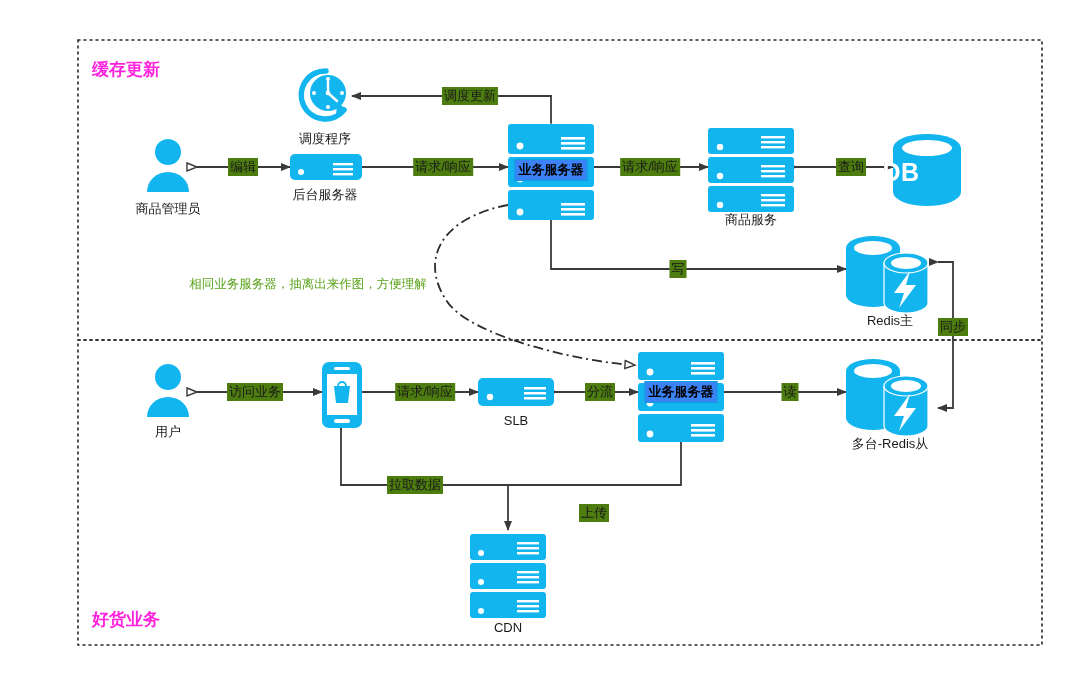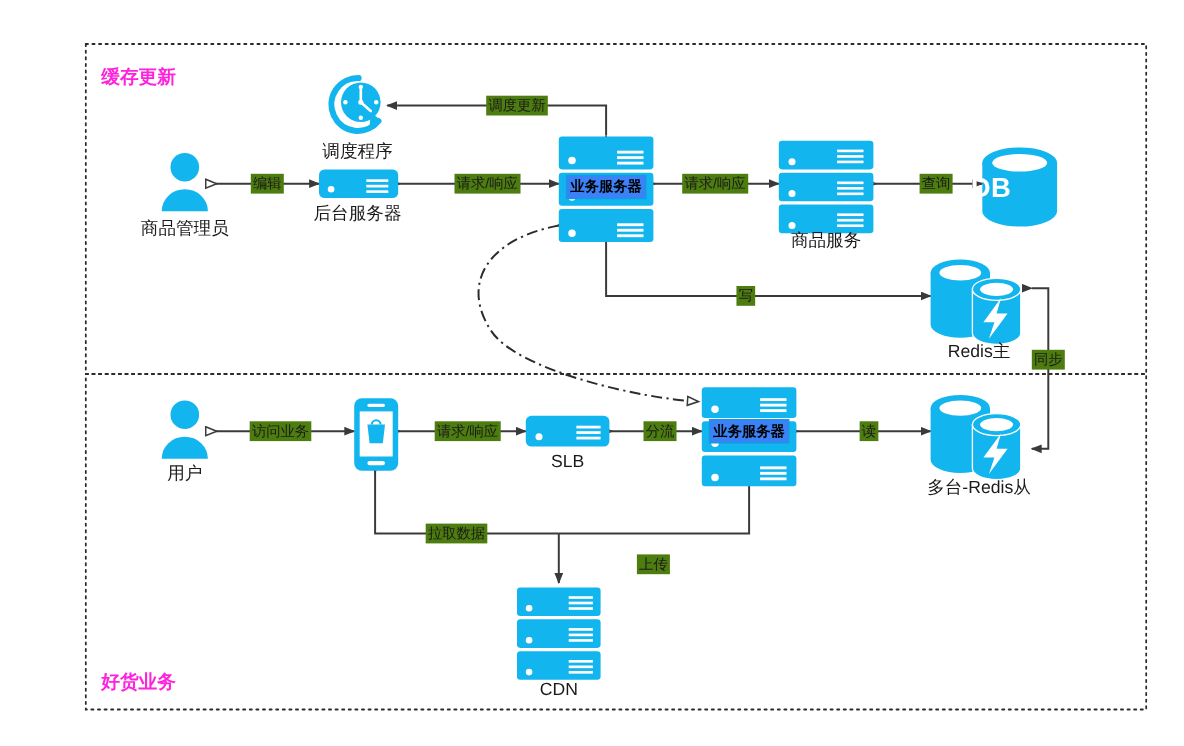--- a/index.html
+++ b/index.html
@@ -1,19 +1,19 @@
 <!DOCTYPE html>
 <html><head>
 <meta charset="utf-8">
 <style>
   html,body{margin:0;padding:0;background:#ffffff;}
   body{width:1076px;height:678px;font-family:"Liberation Sans","DejaVu Sans",sans-serif;}
   #stage{position:relative;width:1076px;height:678px;overflow:hidden;background:#fff;}
   #svgroot{position:absolute;left:0;top:0;width:1076px;height:678px;}
-  .lbl{position:absolute;font-size:16px;color:#1a1a1a;white-space:nowrap;
+  .lbl{position:absolute;font-size:13px;color:#1a1a1a;white-space:nowrap;
        transform:translate(-50%,-50%);text-align:center;line-height:1.15;}
   .edge-lbl{position:absolute;font-size:13px;color:#1a1a1a;white-space:nowrap;
        transform:translate(-50%,-50%);background:#4d7c0f;padding:0 2px;}
   .zone-title{position:absolute;font-size:17px;font-weight:bold;color:#ff22dd;white-space:nowrap;}
   .note{position:absolute;font-size:12.5px;color:#5aa31a;white-space:nowrap;transform:translate(-50%,-50%);}
   .srv-title{position:absolute;font-size:13px;font-weight:bold;color:#000;
        white-space:nowrap;transform:translate(-50%,-50%);
        background:#3b82f6;border:1px solid #0aa0e0;padding:1px 3px;}
   .dbtxt{position:absolute;font-size:25px;font-weight:bold;color:#ffffff;
        white-space:nowrap;transform:translate(-50%,-50%);letter-spacing:.5px;}
@@ -248,20 +248,21 @@
       <circle cx="481" cy="611" r="3" fill="#ffffff"></circle>
       <rect x="517" y="600" width="22" height="2.4" fill="#ffffff"></rect>
       <rect x="517" y="605" width="22" height="2.4" fill="#ffffff"></rect>
       <rect x="517" y="610" width="22" height="2.4" fill="#ffffff"></rect>
     </g>
   </svg>
 
   <div class="zone-title" style="left:92px;top:58px;">缓存更新</div>
   <div class="zone-title" style="left:92px;top:608px;">好货业务</div>
 
+  <div class="note" style="left:308px;top:284px;">相同业务服务器，抽离出来作图，方便理解</div>
 
   <div class="lbl" style="left:168px;top:209px;">商品管理员</div>
   <div class="lbl" style="left:325px;top:139px;">调度程序</div>
   <div class="lbl" style="left:325px;top:195px;">后台服务器</div>
   <div class="srv-title" style="left:551px;top:170px;">业务服务器</div>
   <div class="lbl" style="left:751px;top:220px;">商品服务</div>
   <div class="dbtxt" style="left:901px;top:172px;">DB</div>
   <div class="lbl" style="left:890px;top:321px;">Redis主</div>
   <div class="lbl" style="left:168px;top:432px;">用户</div>
   <div class="lbl" style="left:516px;top:421px;">SLB</div>

